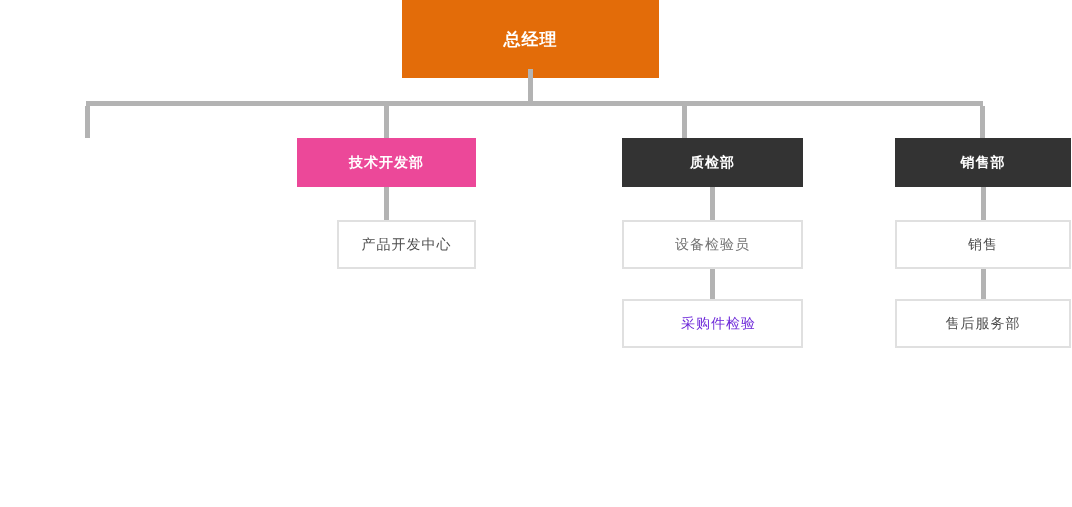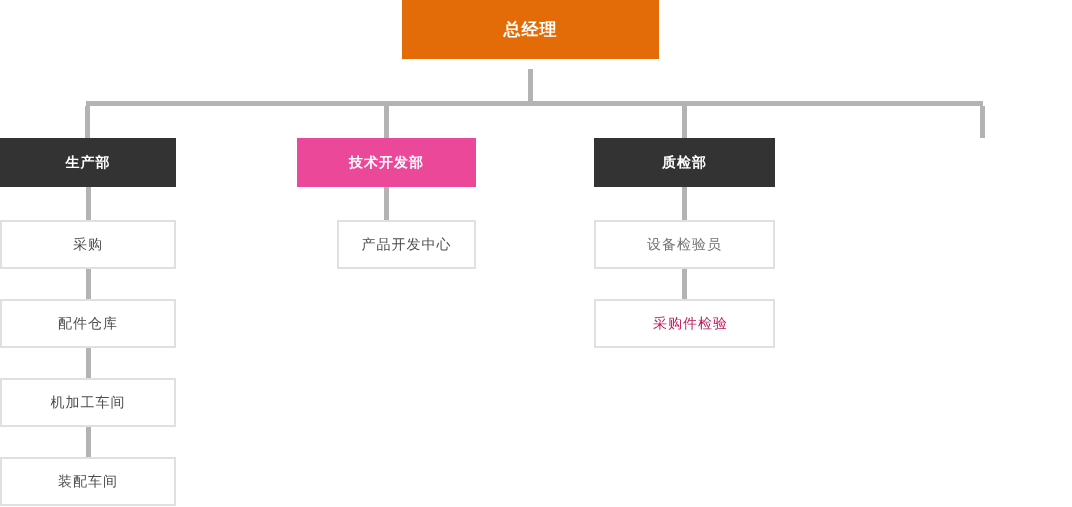--- a/index.html
+++ b/index.html
@@ -14,21 +14,21 @@
     height: 507px;
     background: #ffffff;
     overflow: hidden;
   }
   
   .root-box {
     position: absolute;
     left: 402px;
     top: 0;
     width: 257px;
-    height: 59px;
+    height: 78px;
     display: flex;
     align-items: center;
     justify-content: center;
     color: #ffffff;
     font-size: 17px;
     font-weight: bold;
     letter-spacing: 1px;
   }
   
   .line {
@@ -78,40 +78,36 @@
 
   <div class="root-box" style="background: rgb(227, 108, 9); color: rgb(255, 255, 255);">总经理</div>
 
   <div class="line v" style="left: 528px; top: 69px; height: 32px; background: rgb(179, 179, 179);"></div>
   <div class="line h" style="left: 86px; top: 101px; width: 897px; background: rgb(179, 179, 179);"></div>
   <div class="line v" style="left: 85px; top: 106px; height: 32px; background: rgb(179, 179, 179);"></div>
   <div class="line v" style="left: 384px; top: 106px; height: 32px; background: rgb(179, 179, 179);"></div>
   <div class="line v" style="left: 682px; top: 106px; height: 32px; background: rgb(179, 179, 179);"></div>
   <div class="line v" style="left: 980px; top: 106px; height: 32px; background: rgb(179, 179, 179);"></div>
 
-  <div class="col" style="left:0px; width:176px;">
-    <div class="dept-box" style="background: rgb(51, 51, 51); color: rgb(255, 255, 255);">生产部</div>
-    <div class="stub first" style="background: rgb(179, 179, 179);"></div>
-    <div class="child-box" style="border: 2px solid rgb(224, 224, 224); color: rgb(77, 77, 77);">采购</div>
-    <div class="stub" style="background: rgb(179, 179, 179);"></div>
-    <div class="child-box" style="border: 2px solid rgb(224, 224, 224); color: rgb(77, 77, 77);">配件仓库</div>
-    <div class="stub" style="background: rgb(179, 179, 179);"></div>
-    <div class="child-box" style="border: 2px solid rgb(224, 224, 224); color: rgb(77, 77, 77);">机加工车间</div>
-    <div class="stub" style="background: rgb(179, 179, 179);"></div>
-    <div class="child-box" style="border: 2px solid rgb(224, 224, 224); color: rgb(77, 77, 77);">装配车间</div>
-  </div>
 
   <div class="col" style="left:297px; width:179px;">
     <div class="dept-box" style="background: #ec4899; color: rgb(255, 255, 255);">技术开发部</div>
     <div class="stub first" style="background: rgb(179, 179, 179);"></div>
     <div class="child-box" style="border: 2px solid rgb(224, 224, 224); color: rgb(77, 77, 77); margin-left: 40px;">产品开发中心</div>
   </div>
 
-  <div class="col" style="left:594px; width:181px;">
+  <div class="col" style="left:622px; width:181px;">
     <div class="dept-box" style="background: rgb(51, 51, 51); color: rgb(255, 255, 255);">质检部</div>
     <div class="stub first" style="background: rgb(179, 179, 179);"></div>
     <div class="child-box" style="border: 2px solid rgb(224, 224, 224); color: #737373;">设备检验员</div>
     <div class="stub" style="background: rgb(179, 179, 179);"></div>
-    <div class="child-box" style="border: 2px solid rgb(224, 224, 224); color: #be185d; padding-left: 12px;">采购件检验</div>
+    <div class="child-box" style="border: 2px solid rgb(224, 224, 224); color: #6d28d9; padding-left: 12px;">采购件检验</div>
   </div>
 
+  <div class="col" style="left:895px; width:176px;">
+    <div class="dept-box" style="background: rgb(51, 51, 51); color: rgb(255, 255, 255);">销售部</div>
+    <div class="stub first" style="background: rgb(179, 179, 179);"></div>
+    <div class="child-box" style="border: 2px solid rgb(224, 224, 224); color: rgb(77, 77, 77);">销售</div>
+    <div class="stub" style="background: rgb(179, 179, 179);"></div>
+    <div class="child-box" style="border: 2px solid rgb(224, 224, 224); color: rgb(77, 77, 77);">售后服务部</div>
+  </div>
 
 </div>
 
 </body></html>

